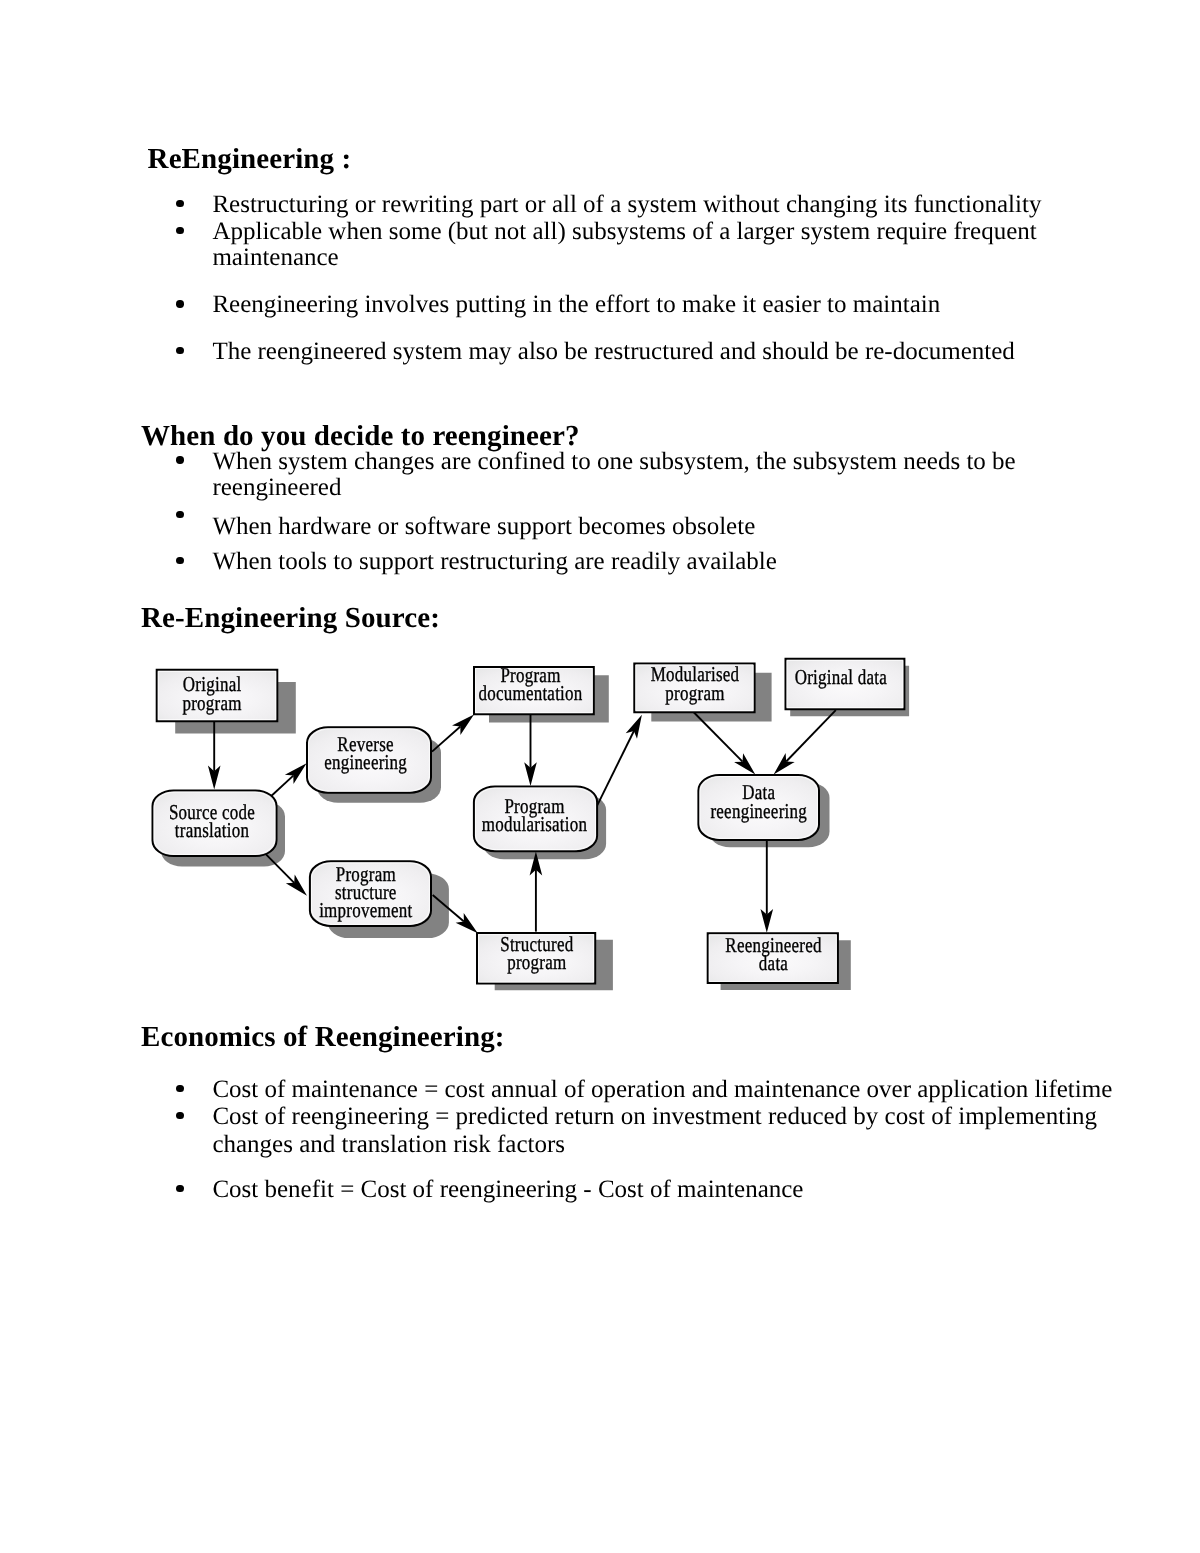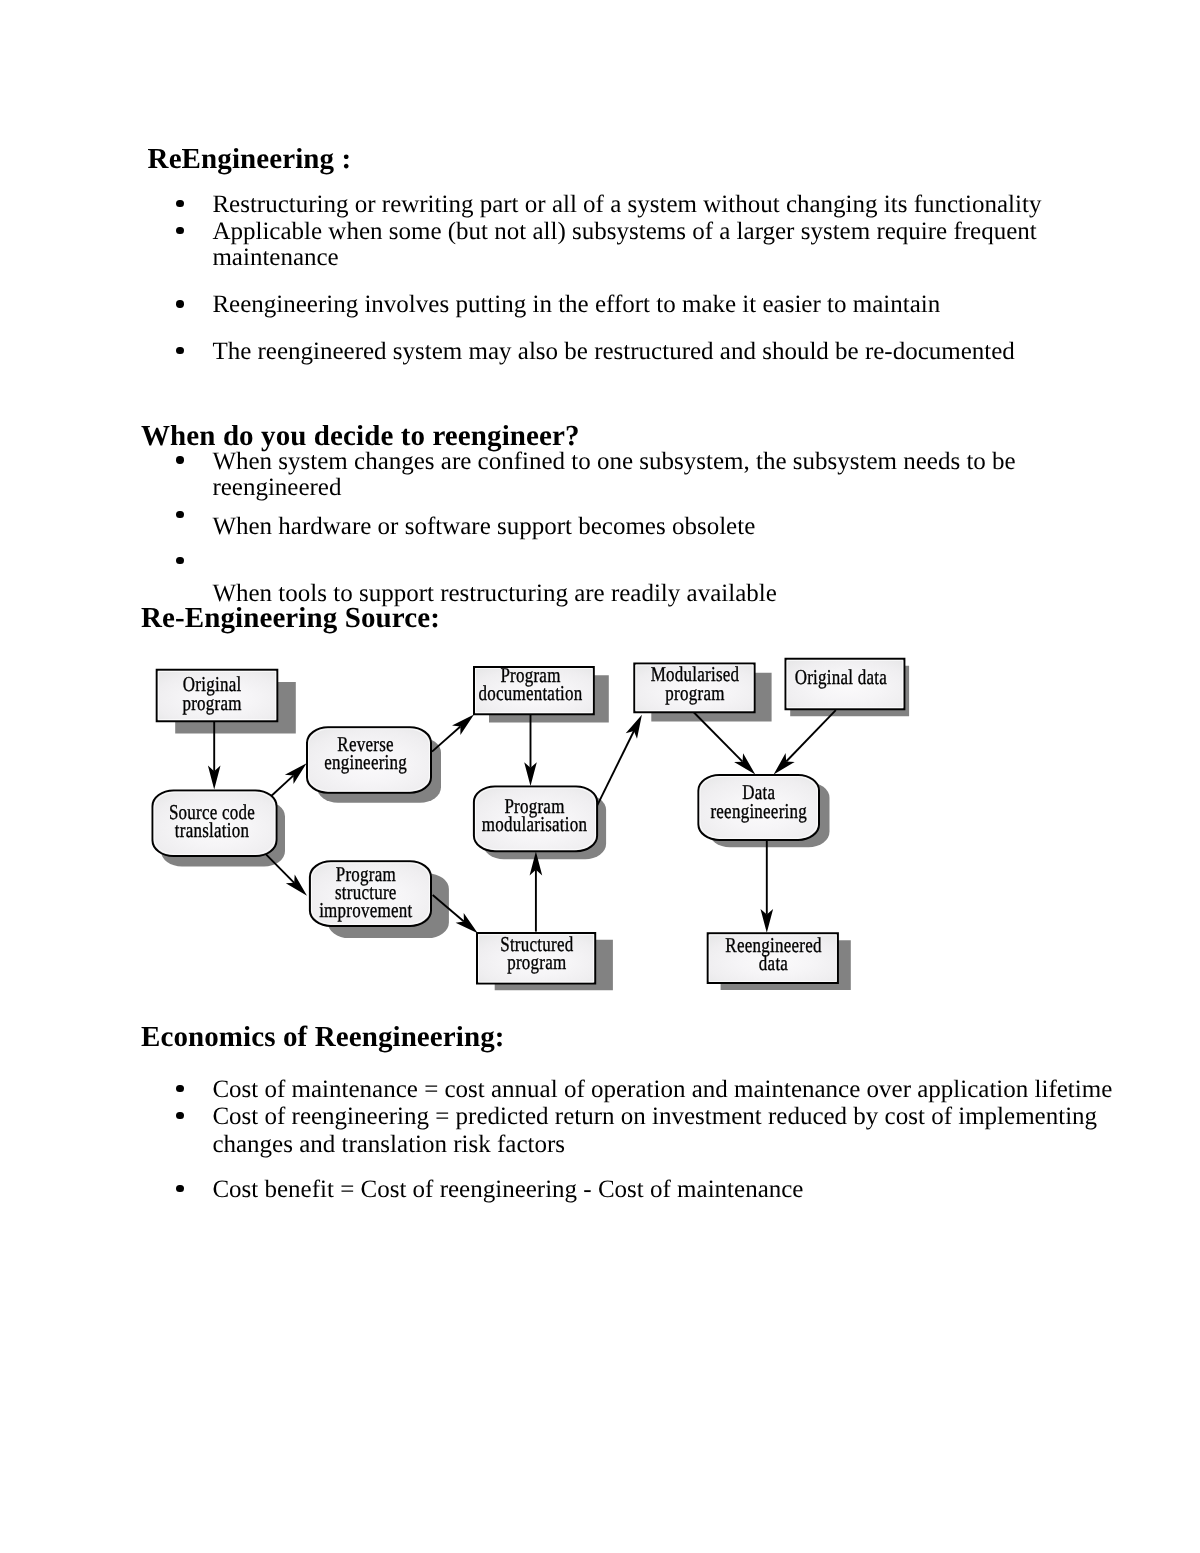--- a/index.html
+++ b/index.html
@@ -57,21 +57,21 @@
           <span class="bullet" style="left:176.3px;top:456.30px;">•</span>
           <span class="tline" style="left:212.4px;top:448.68px;">When system changes are confined to one subsystem, the subsystem needs to be</span>
           <span class="tline" style="left:212.4px;top:474.78px;">reengineered</span>
         </li>
         <li class="bullet-item">
           <span class="bullet" style="left:176.3px;top:510.70px;">•</span>
           <span class="tline" style="left:212.4px;top:474px;margin-top:40px;">When hardware or software support becomes obsolete</span>
         </li>
         <li class="bullet-item">
           <span class="bullet" style="left:176.3px;top:556.80px;">•</span>
-          <span class="tline" style="left:212.4px;top:549.18px;margin-top:32px;">When tools to support restructuring are readily available</span>
+          <span class="tline" style="left:212.4px;top:549.18px;">When tools to support restructuring are readily available</span>
         </li>
       </ul>
     </section>
     <section class="doc-section">
       <h2 class="tline head" style="left:141.0px;top:604.12px;">Re-Engineering Source:</h2>
     </section>
     <section class="doc-section">
       <h2 class="tline head" style="left:141.0px;top:1022.72px;">Economics of Reengineering:</h2>
       <ul class="bullet-list">
         <li class="bullet-item">

